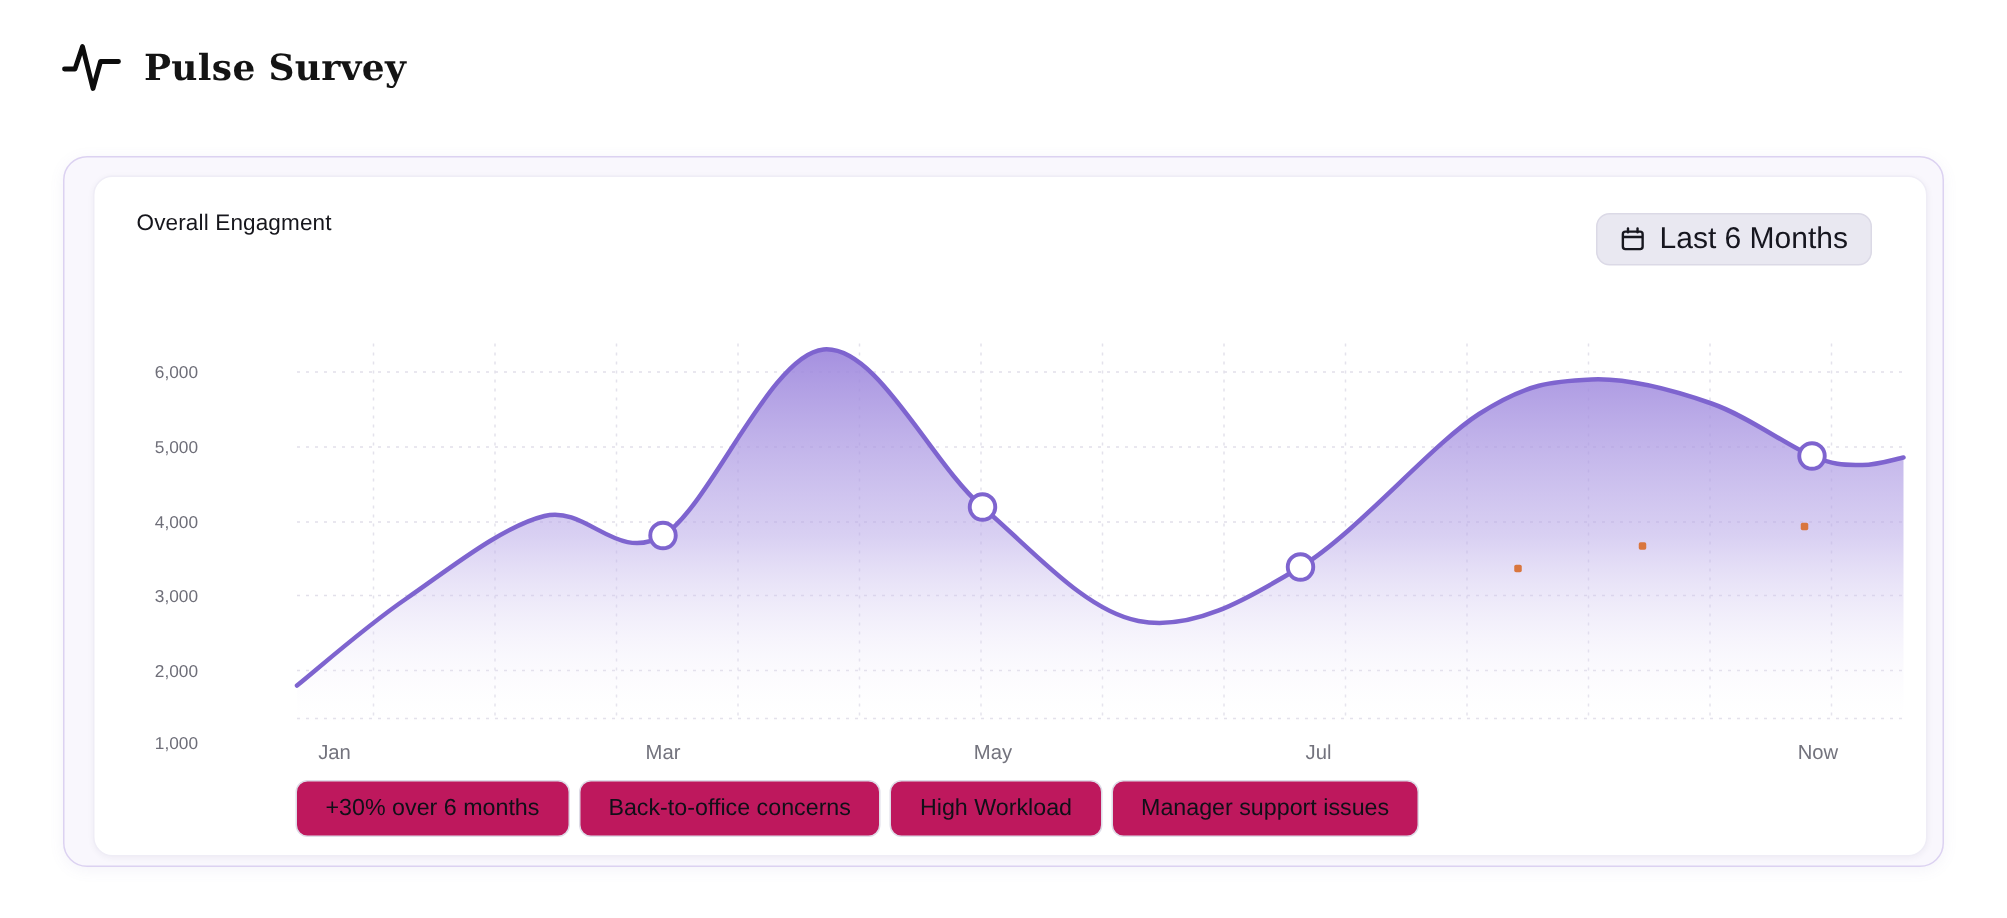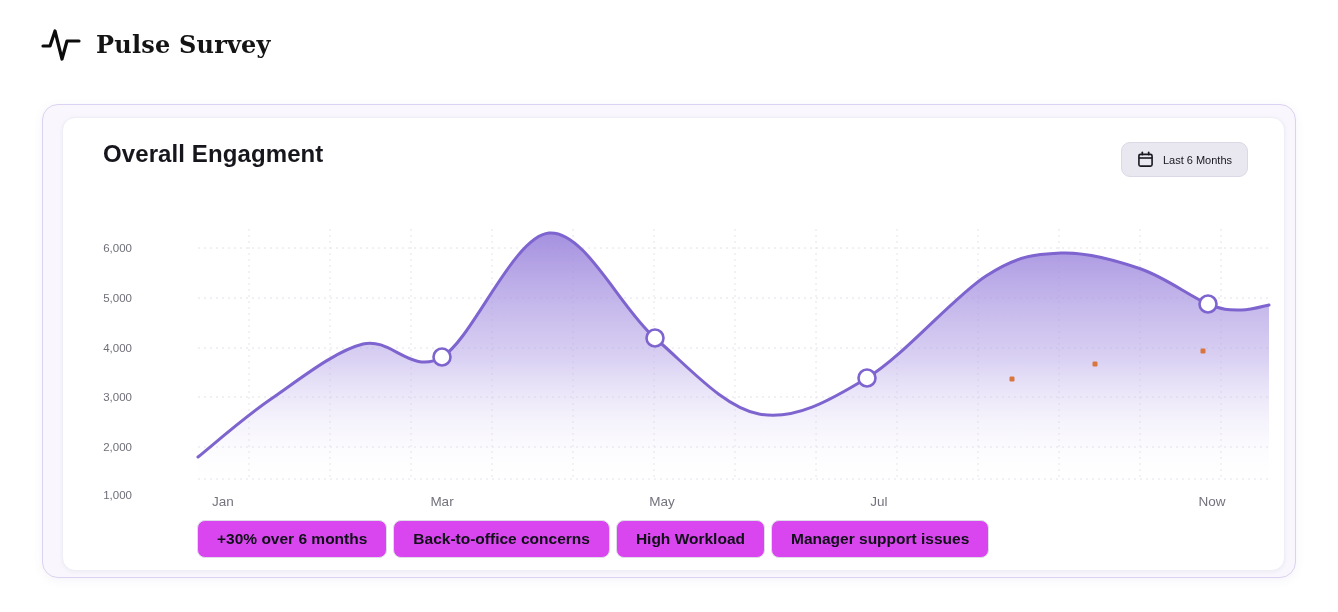--- a/index.html
+++ b/index.html
@@ -23,40 +23,40 @@
     box-shadow:0 2px 10px rgba(120,100,180,0.08);
     box-sizing:border-box;
   }
   .card-inner{
     position:absolute;left:19px;top:12px;width:1223px;height:454px;
     background:#ffffff;border:1px solid #efedf6;border-radius:13px;
     box-shadow:0 1px 4px rgba(30,20,70,0.05);
     box-sizing:border-box;
   }
   .card-title{
-    position:absolute;left:40px;top:22px;margin:0;
-    font-size:24px;font-weight:700;color:#16161c;letter-spacing:0.1px;
+    position:absolute;left:28px;top:22px;margin:0;
+    font-size:15px;font-weight:400;color:#16161c;letter-spacing:0.1px;
   }
   
   .controls{position:absolute;top:24px;right:36px;display:flex;gap:13px;}
   .ctl-btn{
     display:flex;align-items:center;gap:9px;height:35px;padding:0 15px;
     background:#e9e8f1;border:1px solid #dbd9e6;border-radius:9px;
     font-family:"Liberation Sans", sans-serif;
-    font-size:11px;font-weight:500;color:#16161f;cursor:pointer;
+    font-size:20px;font-weight:500;color:#16161f;cursor:pointer;
   }
   .ctl-btn svg{display:block;}
   
   #chart{position:absolute;left:0;top:0;}
   
   .chips{position:absolute;left:134px;top:402px;display:flex;gap:6px;}
   .chip{
     height:38px;display:flex;align-items:center;padding:0 19px;
-    background:#d946ef;border:1px solid #dedce7;border-radius:8px;
-    font-size:15.5px;font-weight:700;color:#101018;white-space:nowrap;cursor:pointer;
+    background:#be185d;border:1px solid #dedce7;border-radius:8px;
+    font-size:15.5px;font-weight:400;color:#101018;white-space:nowrap;cursor:pointer;
     box-sizing:border-box;
   }
 </style>
 </head>
 <body>
 
 <header class="logo">
   <svg width="42" height="40" viewBox="0 0 40 40">
     <path d="M2,22 L9,22 L14,7 L21,35 L26,17 L38,17" fill="none" stroke="#0c0c0c" stroke-width="3.2" stroke-linecap="round" stroke-linejoin="round"></path>
   </svg>

